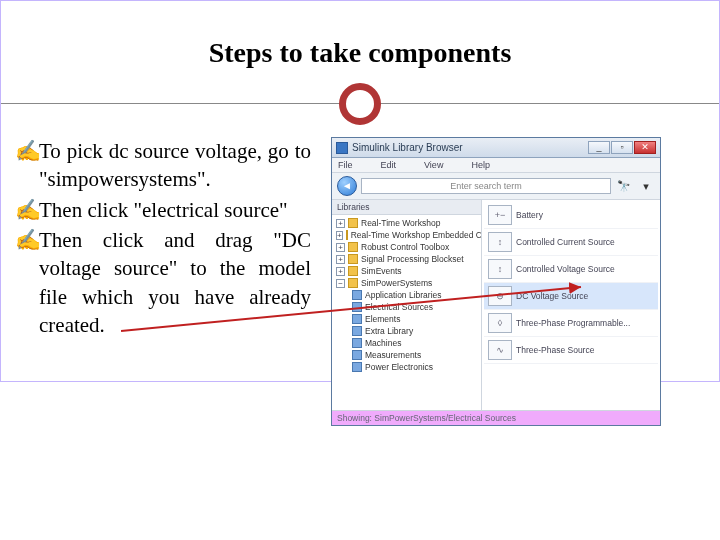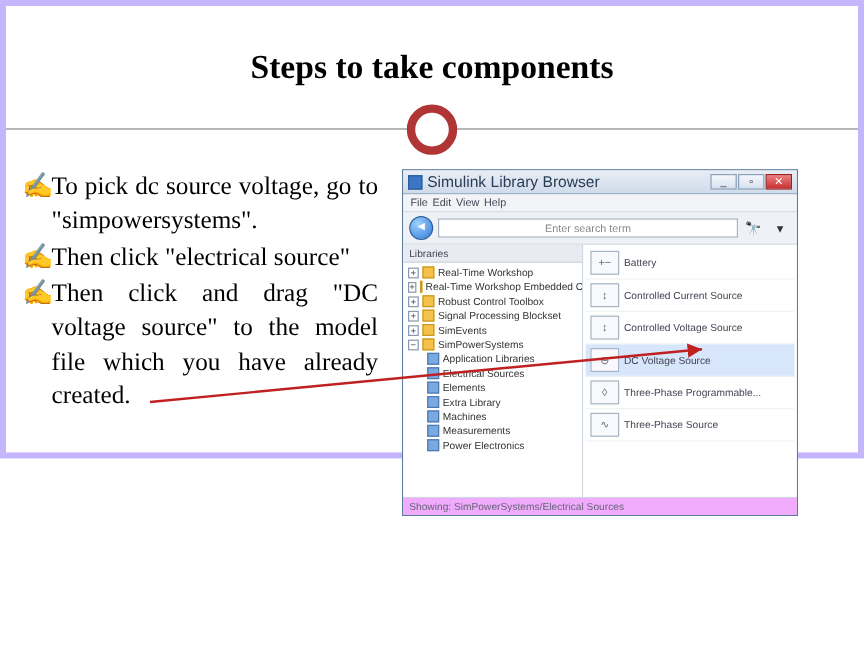--- a/index.html
+++ b/index.html
@@ -1,33 +1,33 @@
 <!DOCTYPE html>
 <html><head>
 <meta charset="utf-8">
 <style>
   * { box-sizing: border-box; margin: 0; padding: 0; }
   body { width: 720px; height: 540px; background: #fff; font-family: "Times New Roman", serif; overflow: hidden; position: relative; }
-  .slide { width: 720px; height: 382px; border: 5px solid #c4b5fd; position: relative; background: #fff; }
+  .slide { width: 720px; height: 382px; border: 1px solid #c4b5fd; position: relative; background: #fff; }
   .title { font-size: 28px; text-align: center; margin-top: 36px; position: relative; }
   .divider { width: 100%; height: 1px; background: #888; position: absolute; top: 102px; left: 0; }
   .ring { width: 42px; height: 42px; border: 7px solid #b03535; border-radius: 50%; position: absolute; top: 82px; left: 50%; transform: translateX(-50%); background: #fff; z-index: 3; }
   .content { display: flex; position: absolute; top: 130px; left: 0; right: 0; bottom: 0; }
   .text-col { width: 320px; padding: 6px 10px 0 38px; font-size: 21px; line-height: 1.35; text-align: justify; }
   .text-col p { margin-bottom: 2px; position: relative; }
   .bullet { position: absolute; left: -24px; font-family: Georgia, serif; color: #222; }
   .img-col { flex: 1; padding: 6px 20px 0 10px; position: relative; }
   .browser { border: 1px solid #5b7aa0; background: #eef2f6; font-family: Tahoma, Arial, sans-serif; font-size: 9px; color: #333; width: 330px; }
   .win-hdr { height: 20px; background: linear-gradient(#e9eef5,#cfdbea); display: flex; align-items: center; padding: 0 4px; border-bottom: 1px solid #8ea3bd; }
   .win-icon { width: 12px; height: 12px; background: #3a76c3; margin-right: 4px; border: 1px solid #2a5a9a; }
-  .win-title { flex: 1; font-size: 13px; color: #2a3d55; }
+  .win-title { flex: 1; font-size: 10px; color: #2a3d55; }
   .win-btns { display: flex; gap: 1px; }
   .wb { width: 22px; height: 13px; border: 1px solid #8ea3bd; background: linear-gradient(#f5f8fc,#d6e1ef); text-align: center; font-size: 9px; line-height: 11px; }
   .wb.close { background: linear-gradient(#f08080,#c73030); color: #fff; border-color: #a02020; }
-  .menu { display: flex; gap: 4px; padding: 2px 6px; background: #f2f4f7; border-bottom: 1px solid #cfd6df; color: #445; align-items: center; }
+  .menu { display: flex; gap: 28px; padding: 2px 6px; background: #f2f4f7; border-bottom: 1px solid #cfd6df; color: #445; align-items: center; }
   .toolbar { display: flex; align-items: center; gap: 4px; padding: 3px 5px; background: #eef2f6; border-bottom: 1px solid #cfd6df; }
   .back { width: 20px; height: 20px; border-radius: 50%; background: radial-gradient(circle at 35% 30%, #9fd0ff, #2e7cd6); border: 1px solid #2a5a9a; position: relative; }
   .back::after { content: "◄"; color: #fff; position: absolute; left: 4px; top: 3px; font-size: 10px; }
   .search { flex: 1; background: #fff; border: 1px solid #a8b4c4; height: 16px; padding: 0 4px; color: #888; line-height: 14px; text-align: center; }
   .binoc { width: 18px; height: 14px; display: flex; align-items: center; justify-content: center; font-size: 11px; }
   .panes { display: flex; height: 210px; }
   .pane-l { width: 150px; border-right: 1px solid #cfd6df; background: #fff; display: flex; flex-direction: column; }
   .pane-r { flex: 1; background: #fff; display: flex; flex-direction: column; }
   .pane-hdr { background: #e8ecf2; border-bottom: 1px solid #cfd6df; padding: 2px 5px; font-size: 8.5px; color: #445; white-space: nowrap; overflow: hidden; }
   .tree, .rlist { padding: 2px 2px; font-size: 8.5px; overflow: hidden; flex: 1; }

